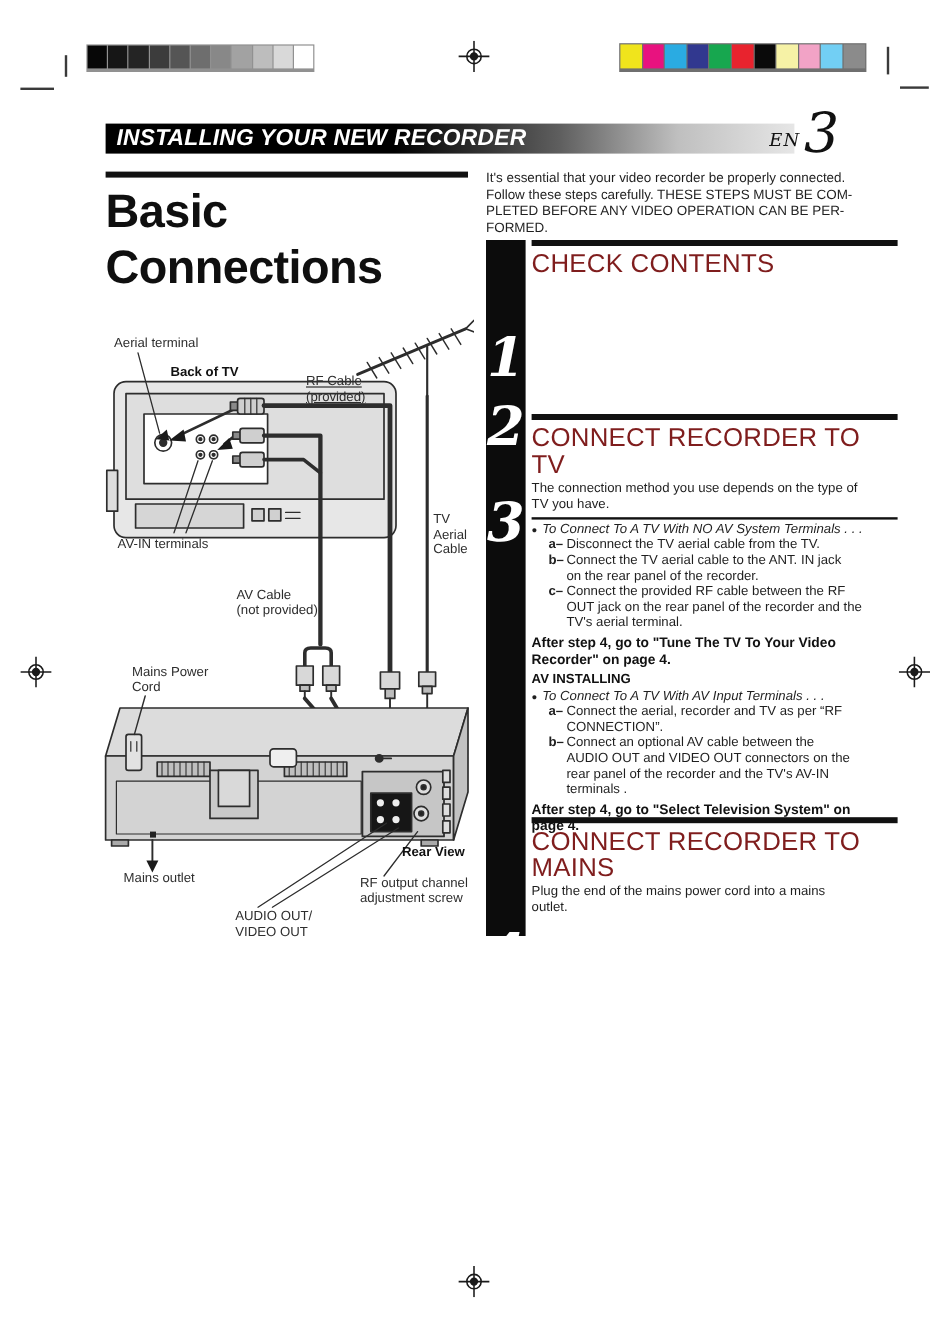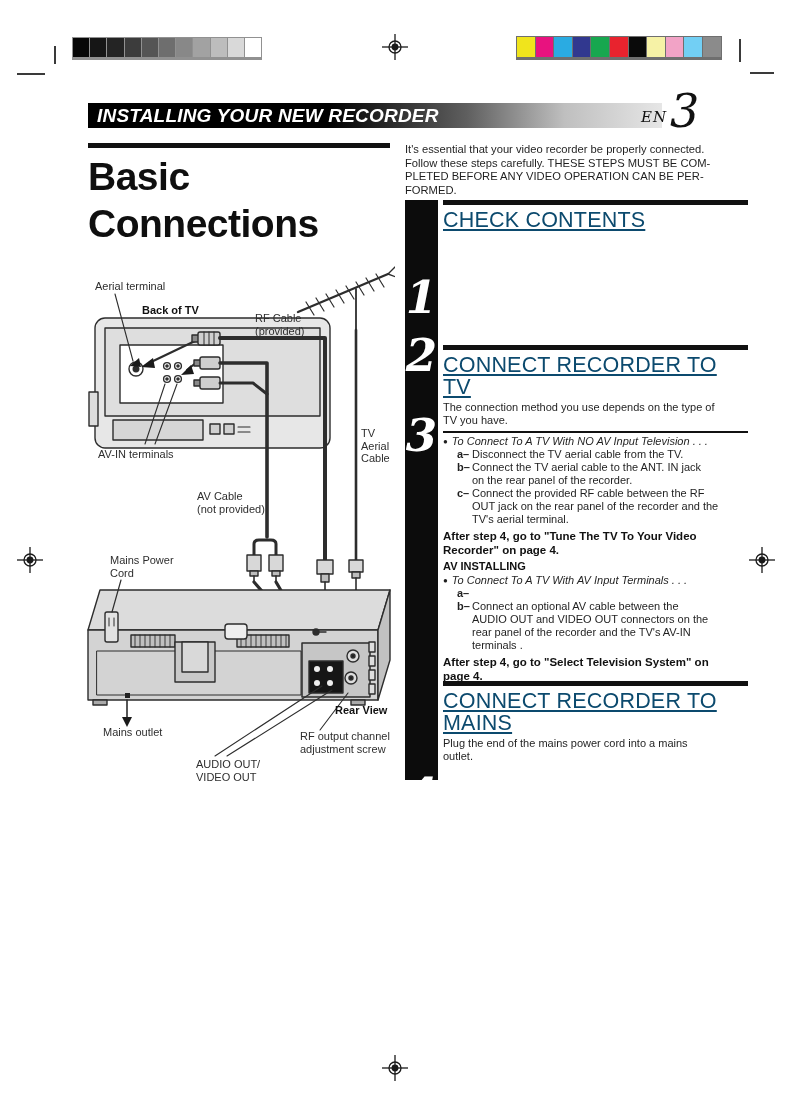--- a/index.html
+++ b/index.html
@@ -43,22 +43,22 @@
   
   .rightcol{position:absolute;left:405px;top:143px;width:343px;}
   .intro{font-size:11.2px;line-height:13.6px;white-space:pre-line;color:#1f1f1f;}
   .numstrip{position:absolute;left:0;top:57px;width:33px;height:580px;background:#0c0c0c;}
   .stepnum{position:absolute;width:100%;text-align:center;font-family:"DejaVu Serif",serif;
      font-style:italic;font-weight:bold;font-size:45px;color:#fff;line-height:46px;}
   .n1{top:75px}.n2{top:133px}.n3{top:213px}.n4{top:572px}
   .step{position:absolute;left:38px;right:0;}
   .s1{top:57px}.s2{top:139px}.s3{top:202px}.s4{top:538px}
   .steprule{height:5px;background:#111;}
-  .step-title{font-size:21.5px;line-height:22px;color:#0c4a6e;margin-top:4px;
-     letter-spacing:.2px;white-space:pre-line;text-decoration:underline;}
+  .step-title{font-size:21.5px;line-height:22px;color:#7f1d1d;margin-top:4px;
+     letter-spacing:.2px;white-space:pre-line;}
   .step-body{font-size:11px;line-height:13px;margin-top:3px;white-space:pre-line;color:#1f1f1f;}
   .subrule{height:2px;background:#111;margin-top:4px;}
   .subhead{font-size:11px;font-weight:bold;margin-top:3px;color:#111;}
   .bullet-line{display:flex;font-size:11px;line-height:13px;margin-top:2px;color:#1f1f1f;}
   .bullet-glyph{font-size:8px;margin-right:4px;line-height:13px;}
   .bullet-text{font-style:italic;}
   .item{display:flex;margin-left:14px;font-size:11px;line-height:13px;color:#1f1f1f;}
   .item-label{font-weight:bold;width:15px;flex:none;}
   .item-text{white-space:pre-line;}
   .after-note{font-weight:bold;font-size:11.5px;line-height:14px;margin-top:3px;
@@ -291,21 +291,21 @@
         <g>
           <line x1="130" y1="494" x2="237" y2="424" stroke-width="1.1"></line>
           <line x1="142" y1="494" x2="247" y2="428" stroke-width="1.1"></line>
           <line x1="235" y1="468" x2="263" y2="431" stroke-width="1.1"></line>
         </g>
       </g>
     </svg>
 
     <div class="dlabel" style="left:10px;top:18px;">Aerial terminal</div>
     <div class="dlabel bold" style="left:57px;top:42px;">Back of TV</div>
-    <div class="dlabel" style="left:170px;top:50px;">RF Cable
+    <div class="dlabel" style="left:170px;top:50px;text-decoration:underline;">RF Cable
 (provided)</div>
     <div class="dlabel" style="left:276px;top:165px;">TV
 Aerial
 Cable</div>
     <div class="dlabel" style="left:13px;top:186px;">AV-IN terminals</div>
     <div class="dlabel" style="left:112px;top:228px;">AV Cable
 (not provided)</div>
     <div class="dlabel" style="left:25px;top:292px;">Mains Power
 Cord</div>
     <div class="dlabel bold" style="left:250px;top:442px;">Rear View</div>
@@ -338,21 +338,21 @@
     <div class="step s3">
       <div class="steprule"></div>
       <div class="step-title">CONNECT RECORDER TO
 TV</div>
       <div class="step-body">The connection method you use depends on the type of
 TV you have.</div>
 
       <div class="subrule"></div>
       <div class="bullet-line">
         <span class="bullet-glyph">●</span>
-        <span class="bullet-text">To Connect To A TV With NO AV Input Television . . .</span>
+        <span class="bullet-text">To Connect To A TV With NO AV System Terminals . . .</span>
       </div>
       <div class="item">
         <span class="item-label">a–</span>
         <span class="item-text">Disconnect the TV aerial cable from the TV.</span>
       </div>
       <div class="item">
         <span class="item-label">b–</span>
         <span class="item-text">Connect the TV aerial cable to the ANT. IN jack
 on the rear panel of the recorder.</span>
       </div>
@@ -365,20 +365,22 @@
       <div class="after-note">After step 4, go to "Tune The TV To Your Video
 Recorder" on page 4.</div>
 
       <div class="subhead">AV INSTALLING</div>
       <div class="bullet-line">
         <span class="bullet-glyph">●</span>
         <span class="bullet-text">To Connect To A TV With AV Input Terminals . . .</span>
       </div>
       <div class="item">
         <span class="item-label">a–</span>
+        <span class="item-text">Connect the aerial, recorder and TV as per “RF
+CONNECTION”.</span>
       </div>
       <div class="item">
         <span class="item-label">b–</span>
         <span class="item-text">Connect an optional AV cable between the
 AUDIO OUT and VIDEO OUT connectors on the
 rear panel of the recorder and the TV's AV-IN
 terminals .</span>
       </div>
       <div class="after-note">After step 4, go to "Select Television System" on
 page 4.</div>

